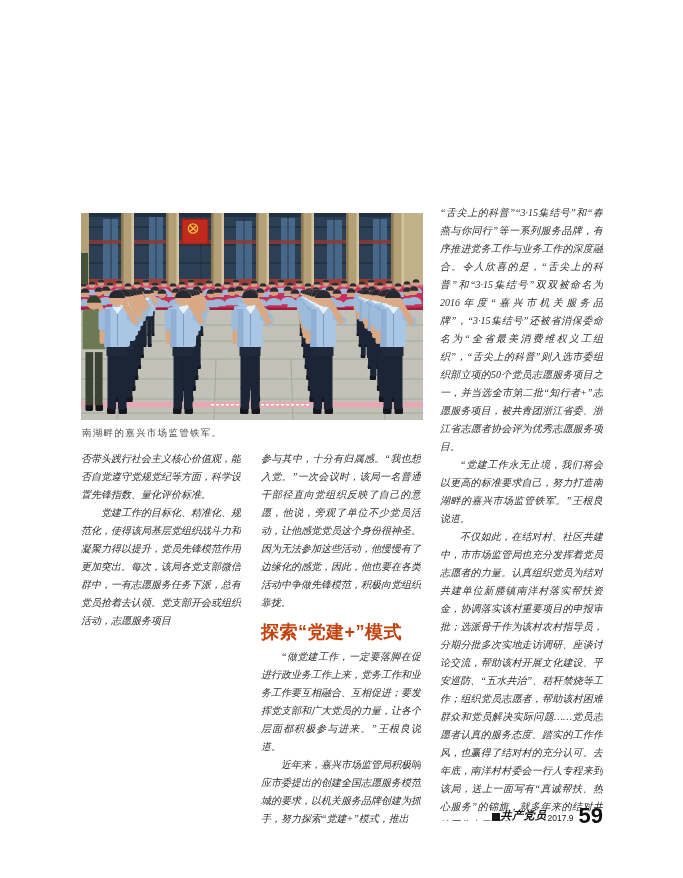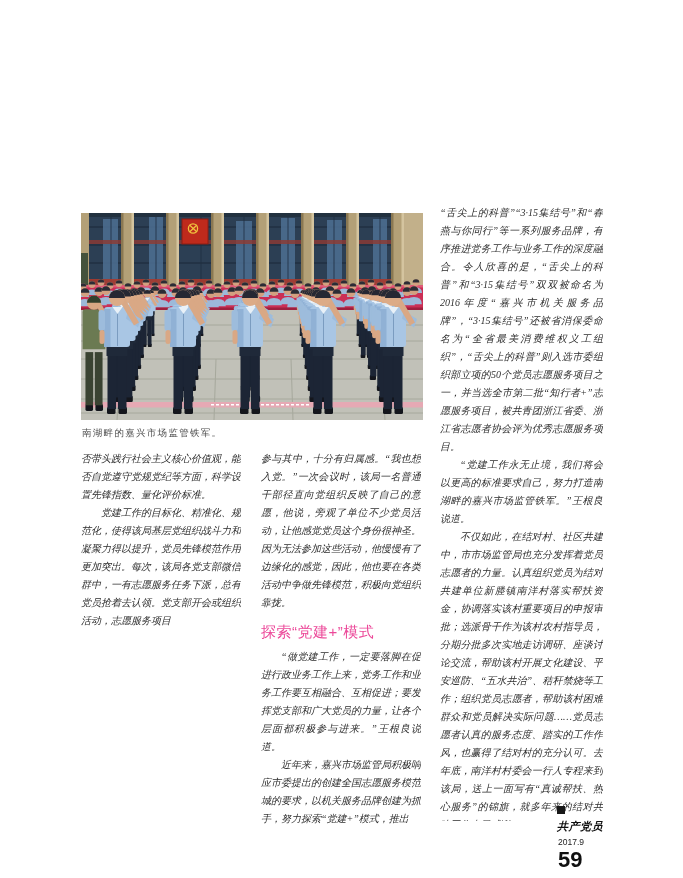--- a/index.html
+++ b/index.html
@@ -9,23 +9,23 @@
   .photo svg{display:block;width:342px;height:207px;}
   .caption{position:absolute;left:82px;top:427px;width:340px;font-size:9.5px;color:#4b4b4b;
            letter-spacing:1.3px;}
   .col{position:absolute;font-size:10px;line-height:18px;color:#2e2e2e;text-align:justify;
        text-justify:inter-ideograph;overflow:hidden;}
   .col1{left:81px;top:450px;width:160px;height:397px;}
   .col2{left:261px;top:450px;width:160px;height:397px;}
   .col3{left:440px;top:204px;width:163px;height:617px;}
   .col p{margin:0;text-indent:2em;font-style:italic;}
   .col p.cont{text-indent:0;}
-  h2.sec{font-family:"Liberation Sans","DejaVu Sans",sans-serif;font-size:15px;font-weight:normal;
-         color:#ec4899;margin:11px 0 7px 0;letter-spacing:.5px;}
-  .footer{position:absolute;top:806px;right:80px;display:flex;flex-direction:column;}
+  h2.sec{font-family:"Liberation Sans","DejaVu Sans",sans-serif;font-size:18px;font-weight:bold;
+         color:#c2410c;margin:11px 0 7px 0;letter-spacing:.5px;}
+  .footer{position:absolute;top:806px;right:80px;display:flex;align-items:flex-end;}
   .seal{width:8px;height:8px;background:#181818;display:inline-block;margin:0 1px 5px 0;}
   .mag{font-size:11px;font-weight:bold;font-style:italic;color:#101010;letter-spacing:.5px;
        margin-bottom:3px;}
   .issue{font-size:8.5px;color:#222;margin:0 4px 3px 1px;font-family:"Liberation Sans",sans-serif;}
   .pagenum{font-family:"Liberation Sans","DejaVu Sans",sans-serif;font-size:22px;font-weight:bold;
            color:#101010;line-height:.92;margin-left:1px;}
 </style>
 </head>
 <body>
 

